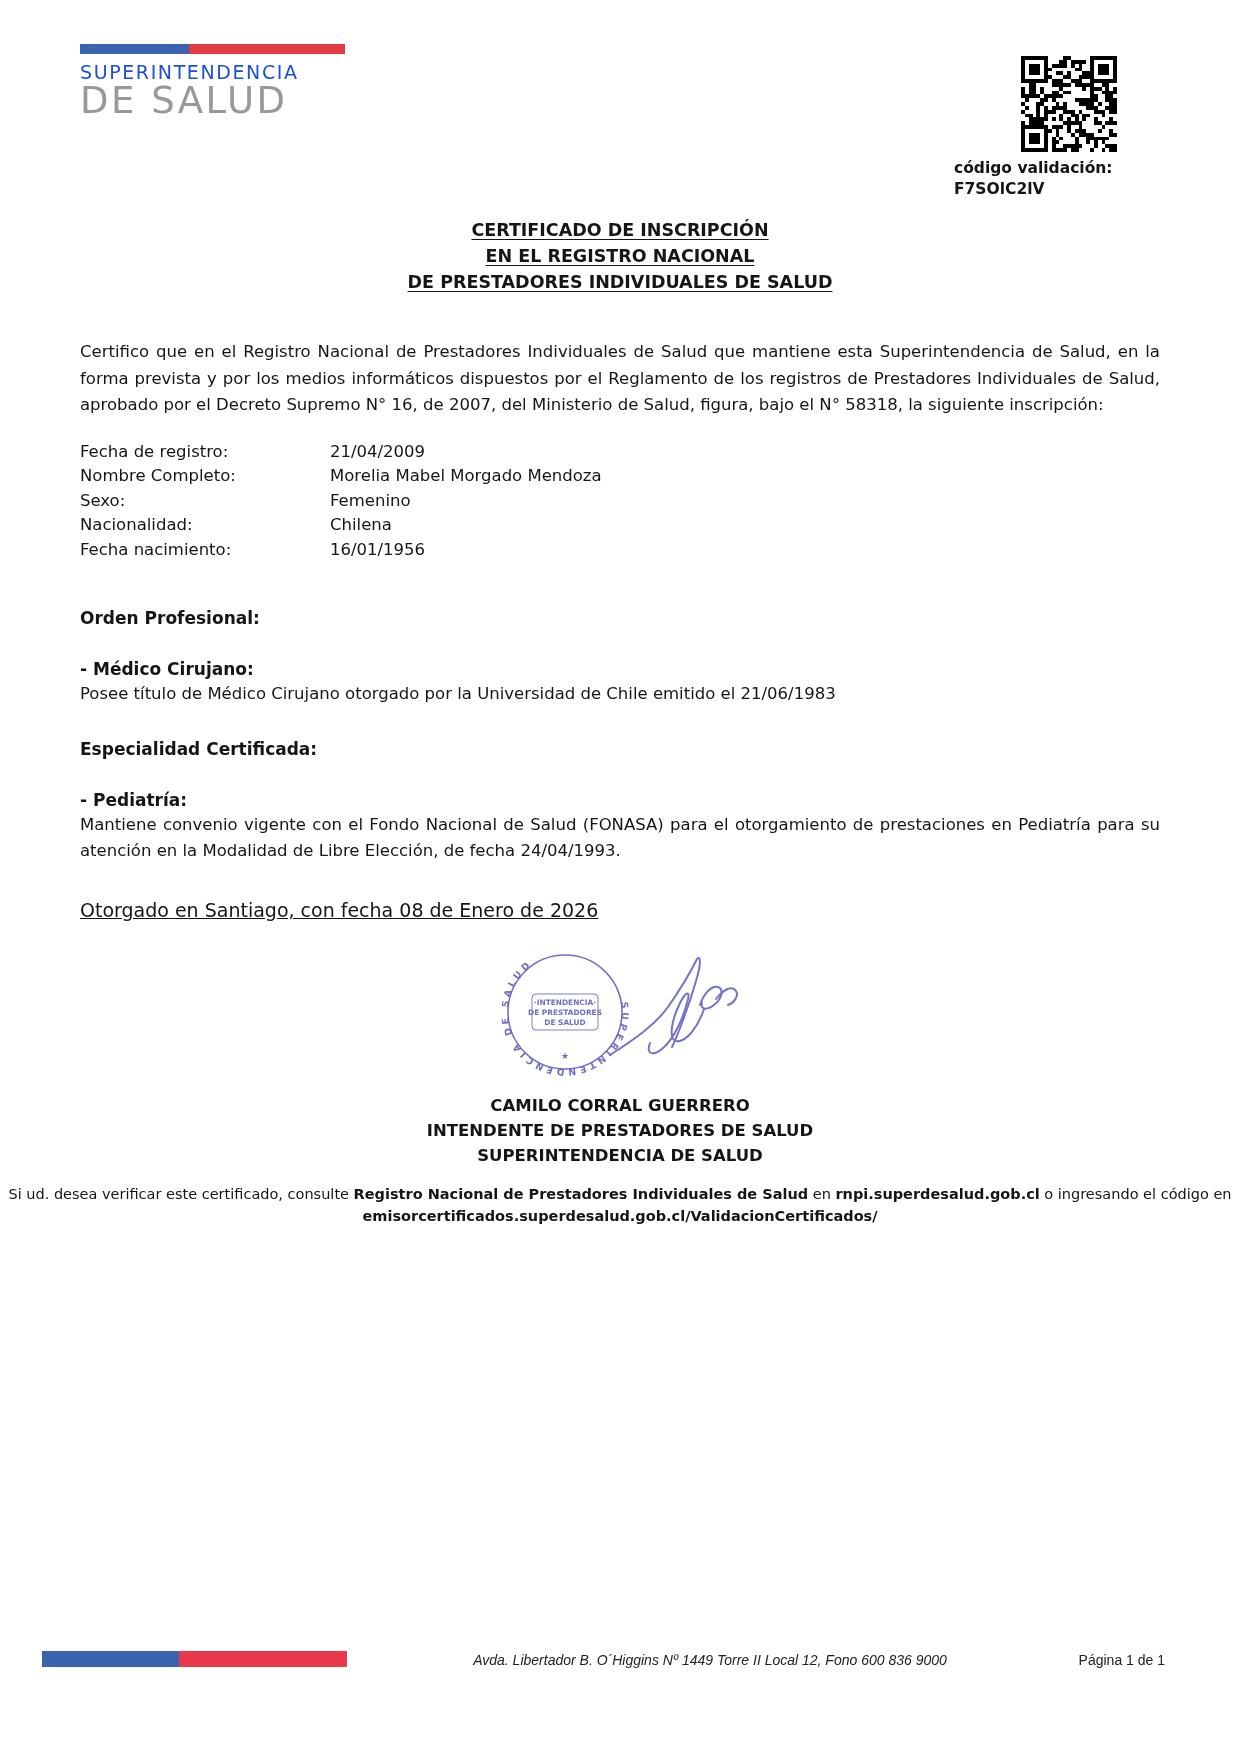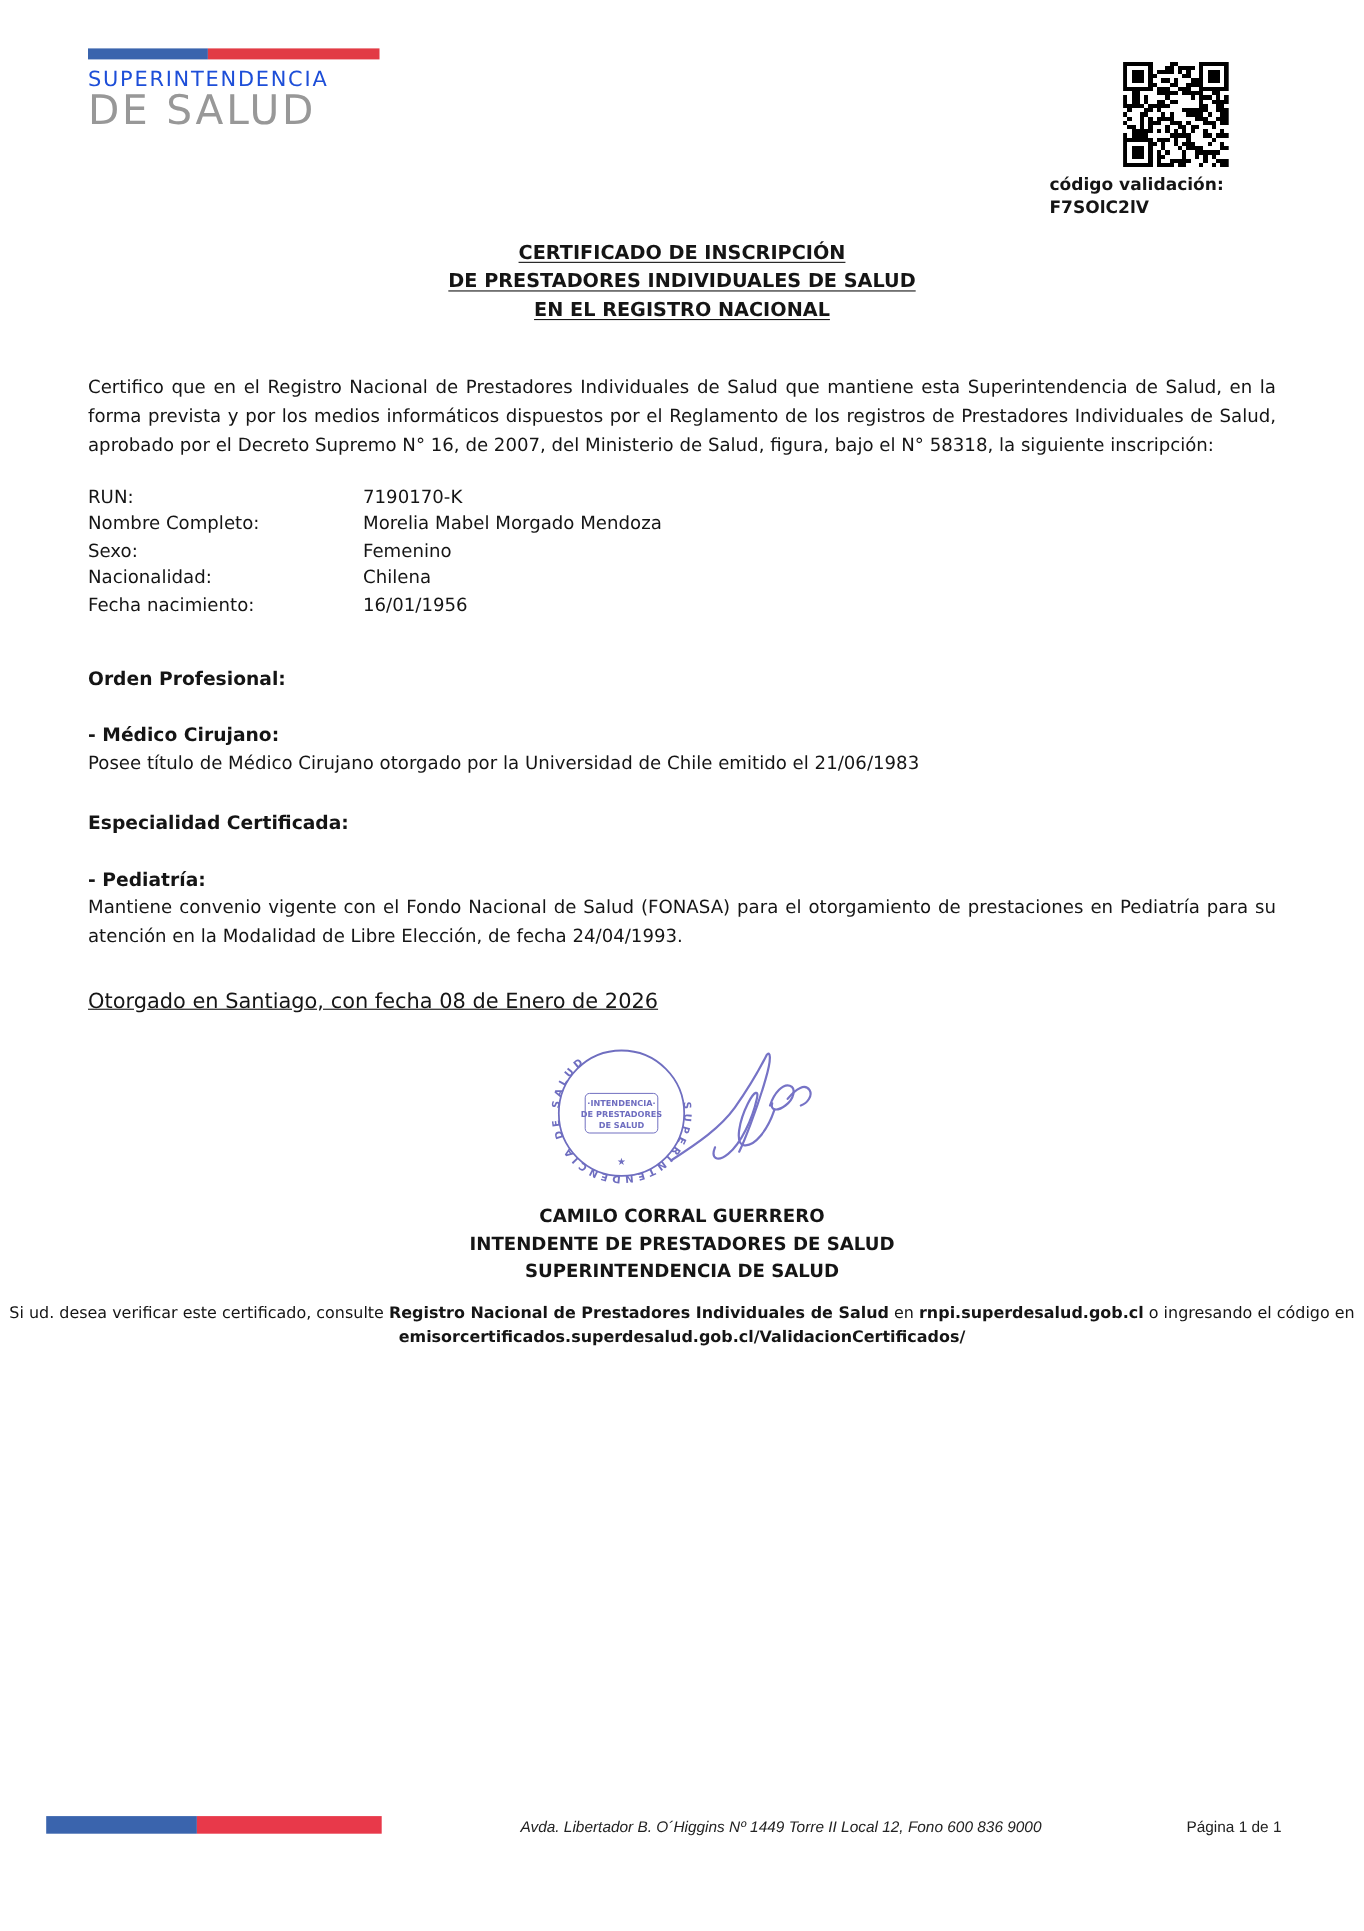--- a/index.html
+++ b/index.html
@@ -411,30 +411,30 @@
           <rect x="23" y="24" width="1" height="1" fill="#000"></rect>
           <rect x="24" y="24" width="1" height="1" fill="#000"></rect>
         </svg>
       <div class="val-label">código validación:</div>
       <div class="val-code">F7SOlC2lV</div>
     </div>
   </div>
 
   <div class="title">
     <div><span>CERTIFICADO DE INSCRIPCIÓN</span></div>
+    <div><span>EN EL REGISTRO NACIONAL</span></div>
     <div><span>DE PRESTADORES INDIVIDUALES DE SALUD</span></div>
-    <div><span>EN EL REGISTRO NACIONAL</span></div>
   </div>
 
   <p class="intro">Certifico que en el Registro Nacional de Prestadores Individuales de Salud que mantiene esta Superintendencia de Salud, en la forma prevista y por los medios informáticos dispuestos por el Reglamento de los registros de Prestadores Individuales de Salud, aprobado por el Decreto Supremo N° 16, de 2007, del Ministerio de Salud, figura, bajo el N° 58318, la siguiente inscripción:</p>
 
   <div class="fields">
     <div class="frow">
-      <div class="flabel">RUN:</div>
-      <div class="fvalue">7190170-K</div>
+      <div class="flabel">Fecha de registro:</div>
+      <div class="fvalue">21/04/2009</div>
     </div>
     <div class="frow">
       <div class="flabel">Nombre Completo:</div>
       <div class="fvalue">Morelia Mabel Morgado Mendoza</div>
     </div>
     <div class="frow">
       <div class="flabel">Sexo:</div>
       <div class="fvalue">Femenino</div>
     </div>
     <div class="frow">

